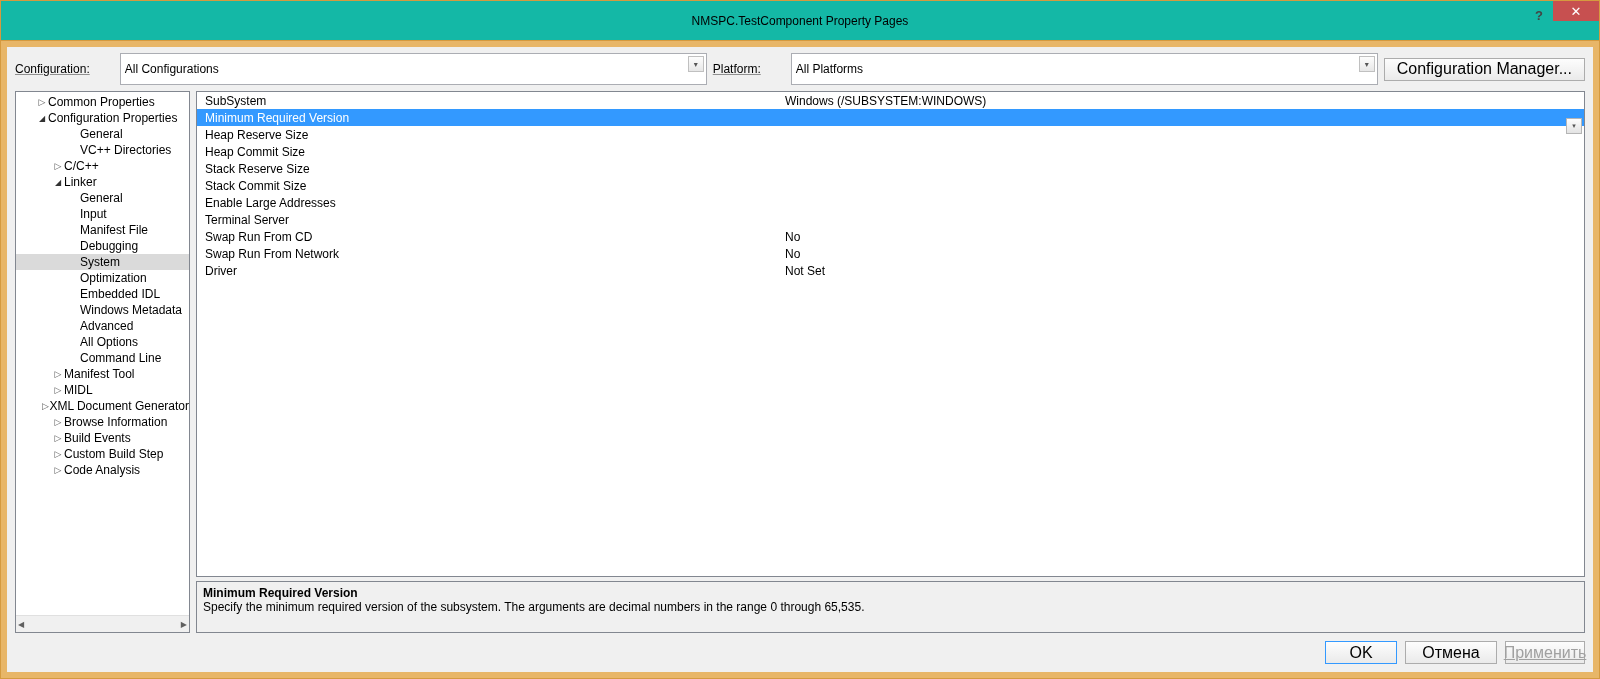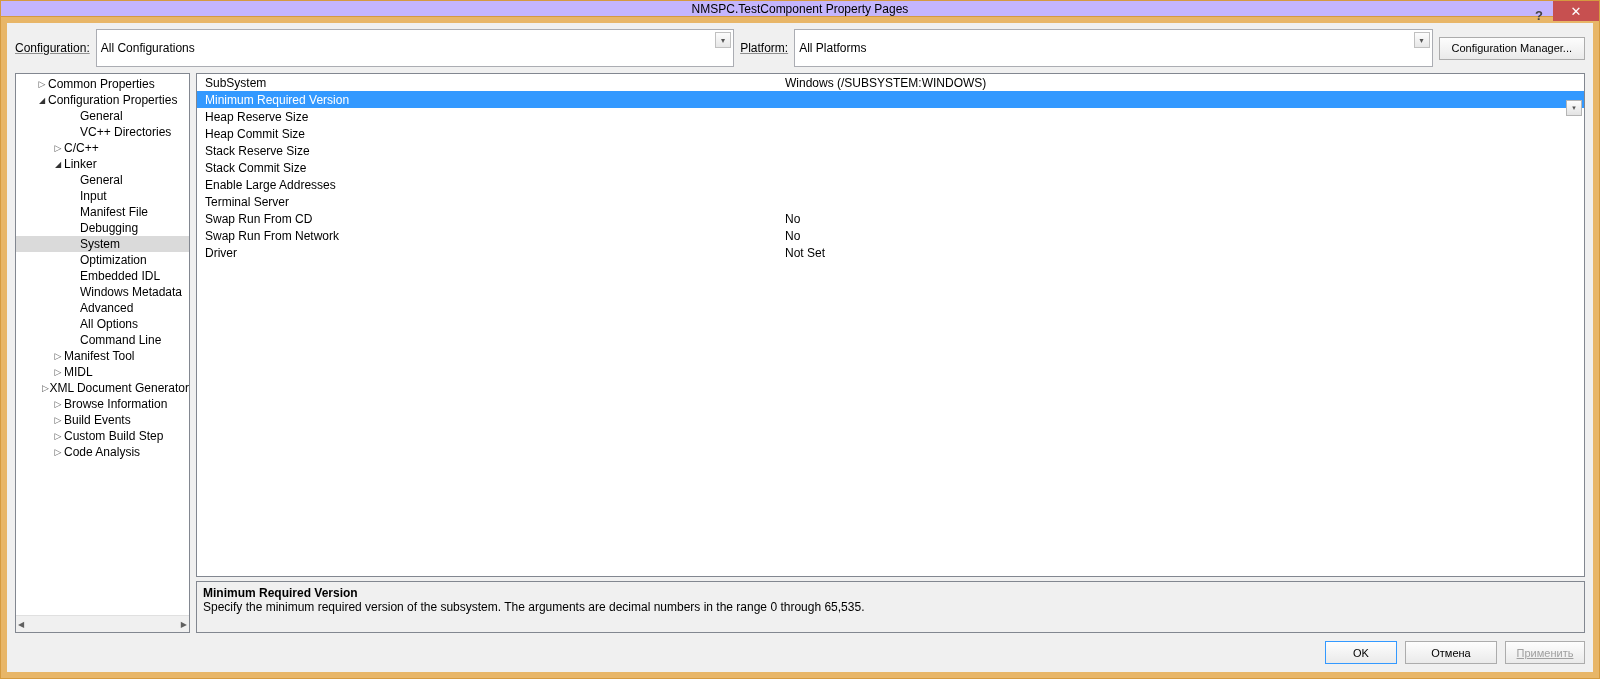--- a/index.html
+++ b/index.html
@@ -15,22 +15,22 @@
   .window {
     position: relative;
     width: 1600px;
     height: 679px;
     background: #e8b668;
     border: 1px solid #d59a3f;
     display: flex;
     flex-direction: column;
   }
   .titlebar {
-    height: 16px;
-    background: #c4b5fd;
+    height: 40px;
+    background: #14b8a6;
     display: flex;
     align-items: center;
     justify-content: center;
     position: relative;
     border-bottom: 1px solid #d59a3f;
   }
   .titlebar .title {
     font-size: 12px;
     color: #000;
   }
@@ -74,48 +74,49 @@
   }
   .topbar {
     display: flex;
     align-items: center;
     gap: 6px;
     margin-bottom: 6px;
   }
   .topbar label { font-size: 12px; }
   .label-underline { text-decoration: underline; text-decoration-color: rgba(0,0,0,0.4); margin-top: 20px; }
   .combo {
-    height: 38px;
+    height: 32px;
     background: #fff;
     border: 1px solid #abadb3;
     display: flex;
     align-items: center;
     padding: 0 4px;
     position: relative;
+    margin-left: 24px;
   }
   .combo .arrow {
     position: absolute;
     right: 2px;
     top: 2px;
     width: 16px;
     height: 16px;
     display: flex;
     align-items: center;
     justify-content: center;
     font-size: 8px;
     color: #555;
     border: 1px solid #c0c0c0;
     background: linear-gradient(#fdfdfd,#e7e7e7);
   }
   .btn {
     height: 23px;
     padding: 0 12px;
     background: linear-gradient(#fdfdfd,#eaeaea);
     border: 1px solid #acacac;
-    font-size: 11px;
+    font-size: 16px;
     display: inline-flex;
     align-items: center;
     justify-content: center;
     white-space: nowrap;
   }
   .btn.disabled { color: #a0a0a0; text-decoration: underline; }
   .content {
     flex: 1;
     display: flex;
     gap: 6px;

